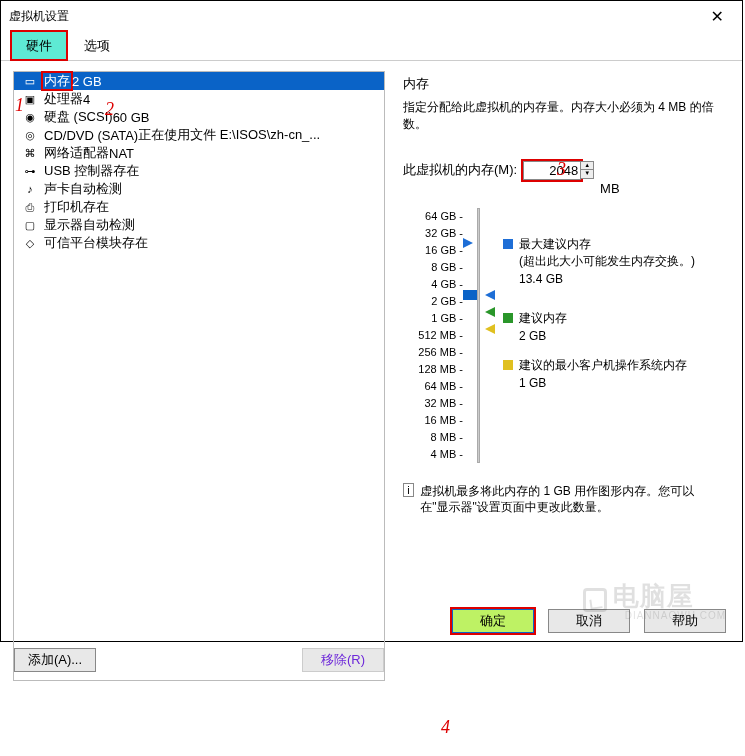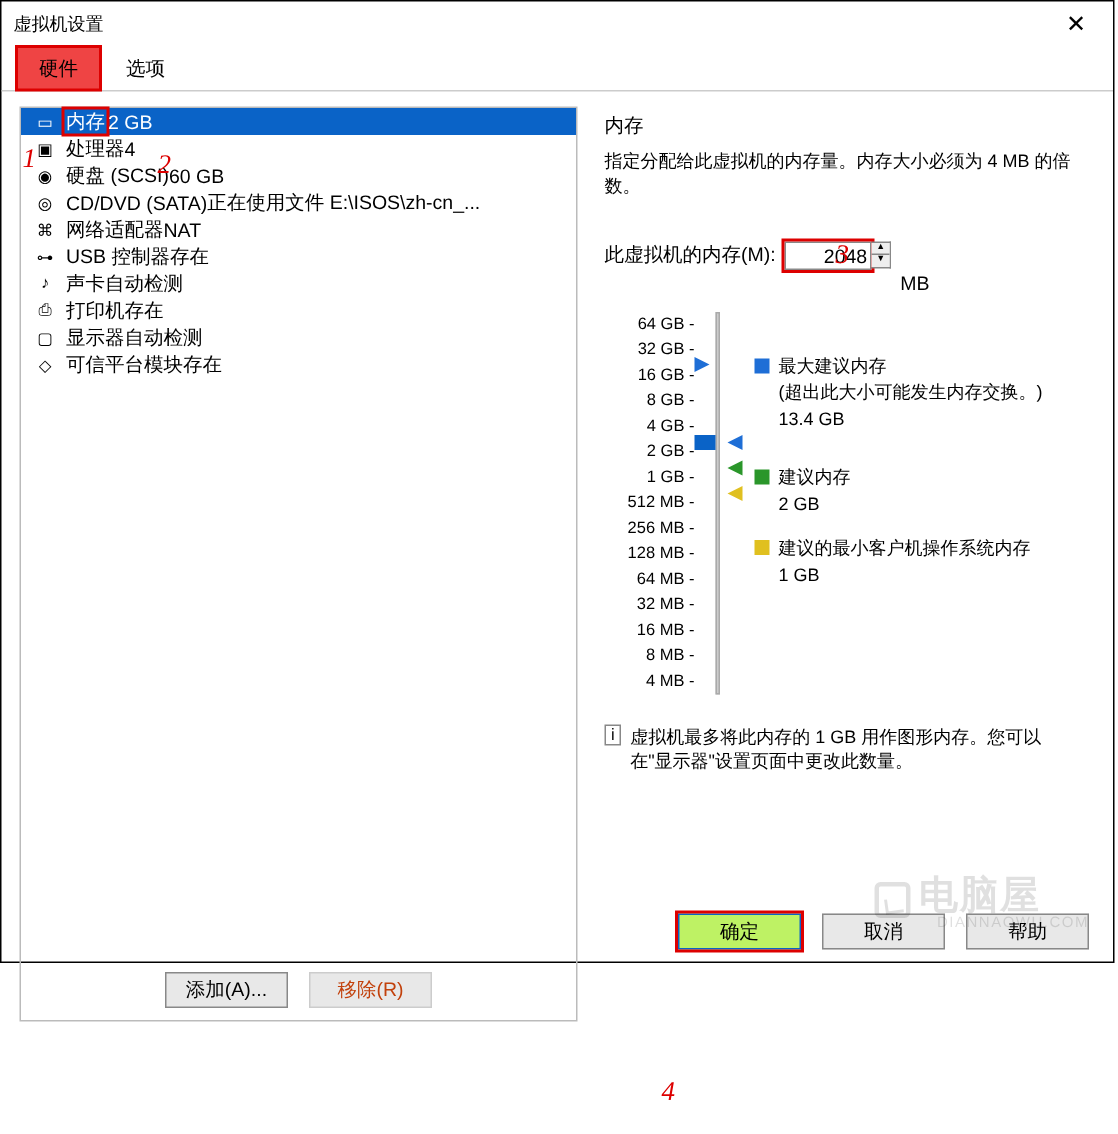--- a/index.html
+++ b/index.html
@@ -2,36 +2,36 @@
 <html><head>
 <meta charset="utf-8">
 <style>
   * { box-sizing: border-box; font-family: "Microsoft YaHei", "Segoe UI", sans-serif; }
   body { margin: 0; background: #fff; width: 745px; height: 756px; overflow: hidden; position: relative; }
   .window { border: 1px solid #000; width: 743px; height: 642px; position: relative; background: #fff; }
   .titlebar { height: 30px; display: flex; align-items: center; padding: 0 8px; font-size: 12px; justify-content: space-between; }
   .close-x { font-size: 16px; padding: 4px 10px; cursor: default; }
   .tabrow { height: 30px; border-bottom: 1px solid #ccc; display: flex; align-items: flex-end; padding-left: 10px; }
   .tab { padding: 5px 14px; font-size: 13px; border: 1px solid transparent; border-bottom: none; position: relative; margin-right: 2px; }
-  .tab.active { border-color: #ccc; background: #ef4444; top: 1px; }
+  .tab.active { border-color: #ccc; background: #5eead4; top: 1px; }
   .tab.active.boxed { outline: 2px solid #d00; outline-offset: -1px; top: 0; }
   .content { display: flex; padding: 10px 12px 0 12px; height: 620px; }
   .leftpanel { width: 372px; border: 1px solid #bbb; position: relative; }
   .list-head { display: flex; font-size: 13px; padding: 4px 8px; }
   .list-head .c1 { width: 148px; }
   .list-body { font-size: 13px; }
   .row { display: flex; align-items: center; padding: 1px 8px; height: 18px; }
   .row.selected { background: #0a63c7; color: #fff; }
   .row .ico { width: 16px; height: 16px; margin-right: 6px; display: flex; align-items: center; justify-content: center; font-size: 11px; }
   .row .lbl { width: 128px; white-space: nowrap; overflow: hidden; text-overflow: ellipsis; }
   .row .val { white-space: nowrap; overflow: hidden; text-overflow: ellipsis; }
   .row.selected.boxed .lbl-wrap { outline: 2px solid #d00; outline-offset: -1px; padding: 0 2px; margin-left: -2px; }
-  .btnrow { position: absolute; bottom: 8px; left: 0; right: 0; display: flex; justify-content: center; gap: 14px; }
+  .btnrow { position: absolute; bottom: 8px; left: 0; right: 0; display: flex; justify-content: space-between; gap: 14px; }
   .btn { font-size: 13px; padding: 2px 0; width: 82px; border: 1px solid #888; background: #e8e8e8; text-align: center; }
-  .btn.disabled { color: #c2410c; border-color: #ccc; }
+  .btn.disabled { color: #6d28d9; border-color: #ccc; }
   .rightpanel { flex: 1; padding: 4px 8px 4px 18px; font-size: 13px; }
   .rp-title { margin-bottom: 6px; }
   .rp-desc { font-size: 12px; line-height: 1.4; margin-bottom: 12px; }
   .field-row { display: flex; align-items: center; margin-bottom: 8px; }
   .field-row label { margin-right: 6px; }
   .spinner { display: flex; align-items: center; }
   .spinner input { width: 58px; text-align: right; padding: 1px 2px; font-size: 13px; border: 1px solid #888; }
   .spinner input.boxed { outline: 2px solid #d00; }
   .updown { display: flex; flex-direction: column; border: 1px solid #888; border-left: none; }
   .updown span { width: 12px; height: 8px; font-size: 6px; line-height: 6px; text-align: center; border-bottom: 1px solid #888; background: #eee; }

